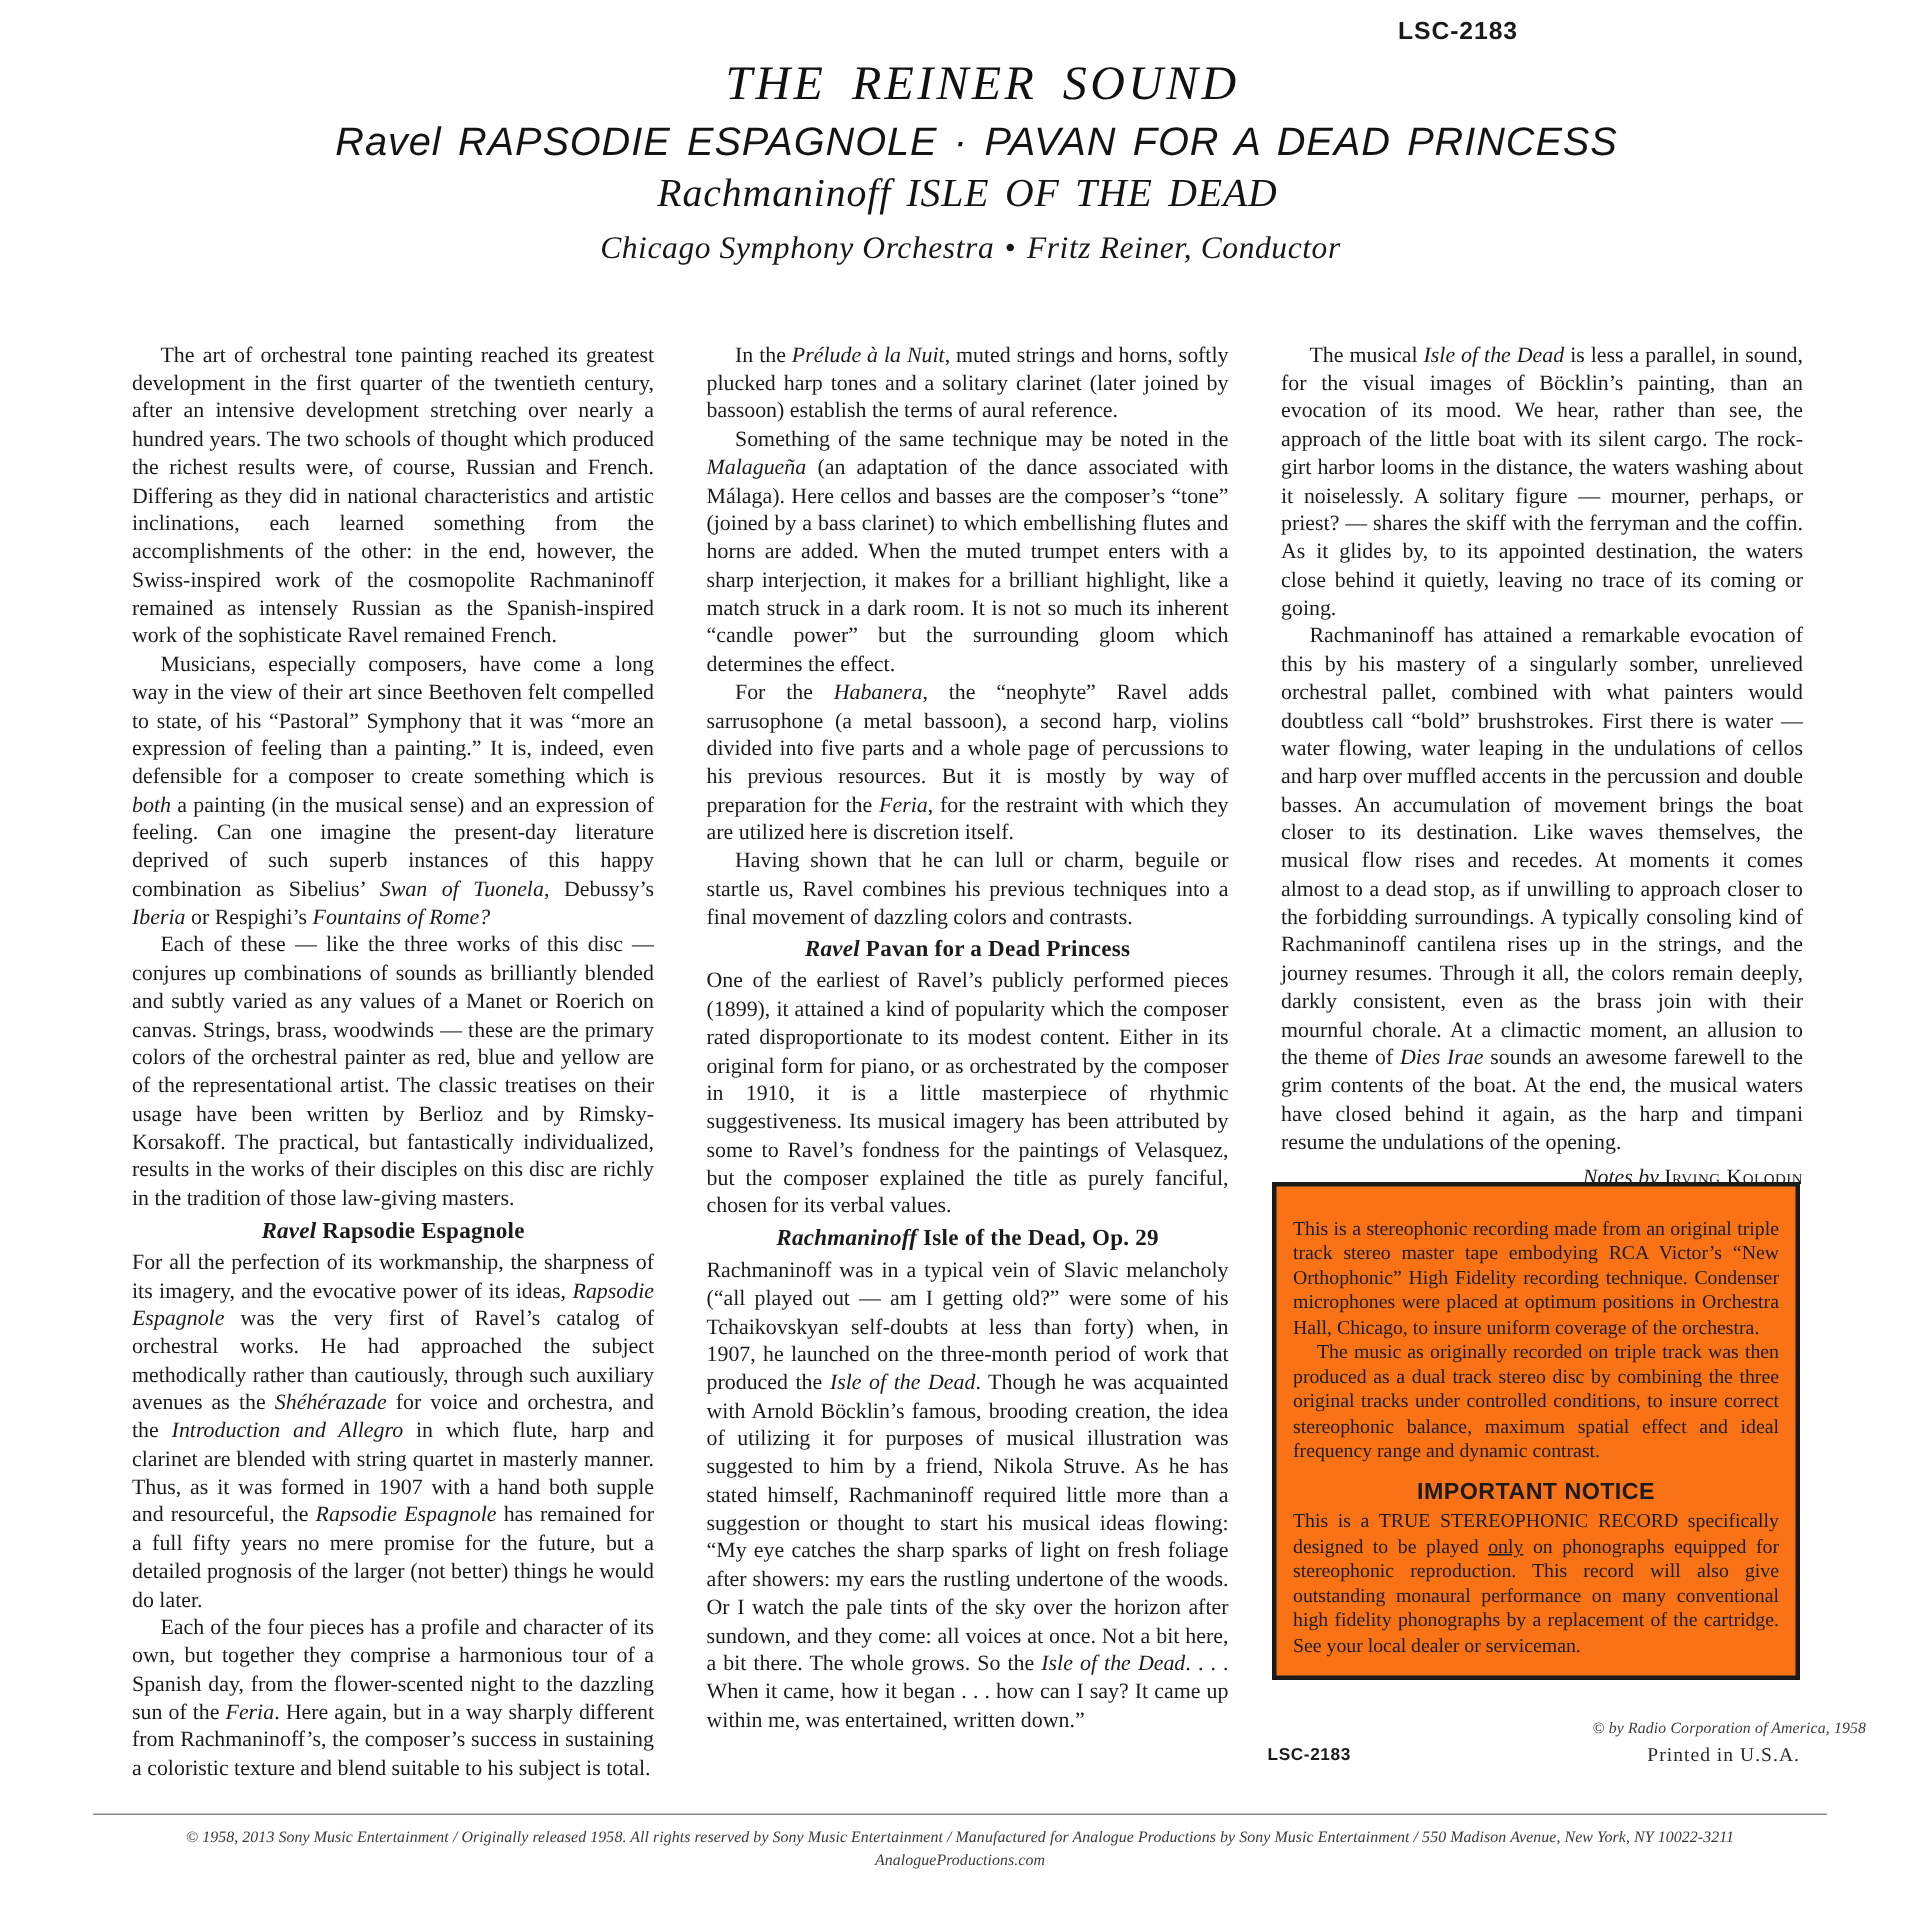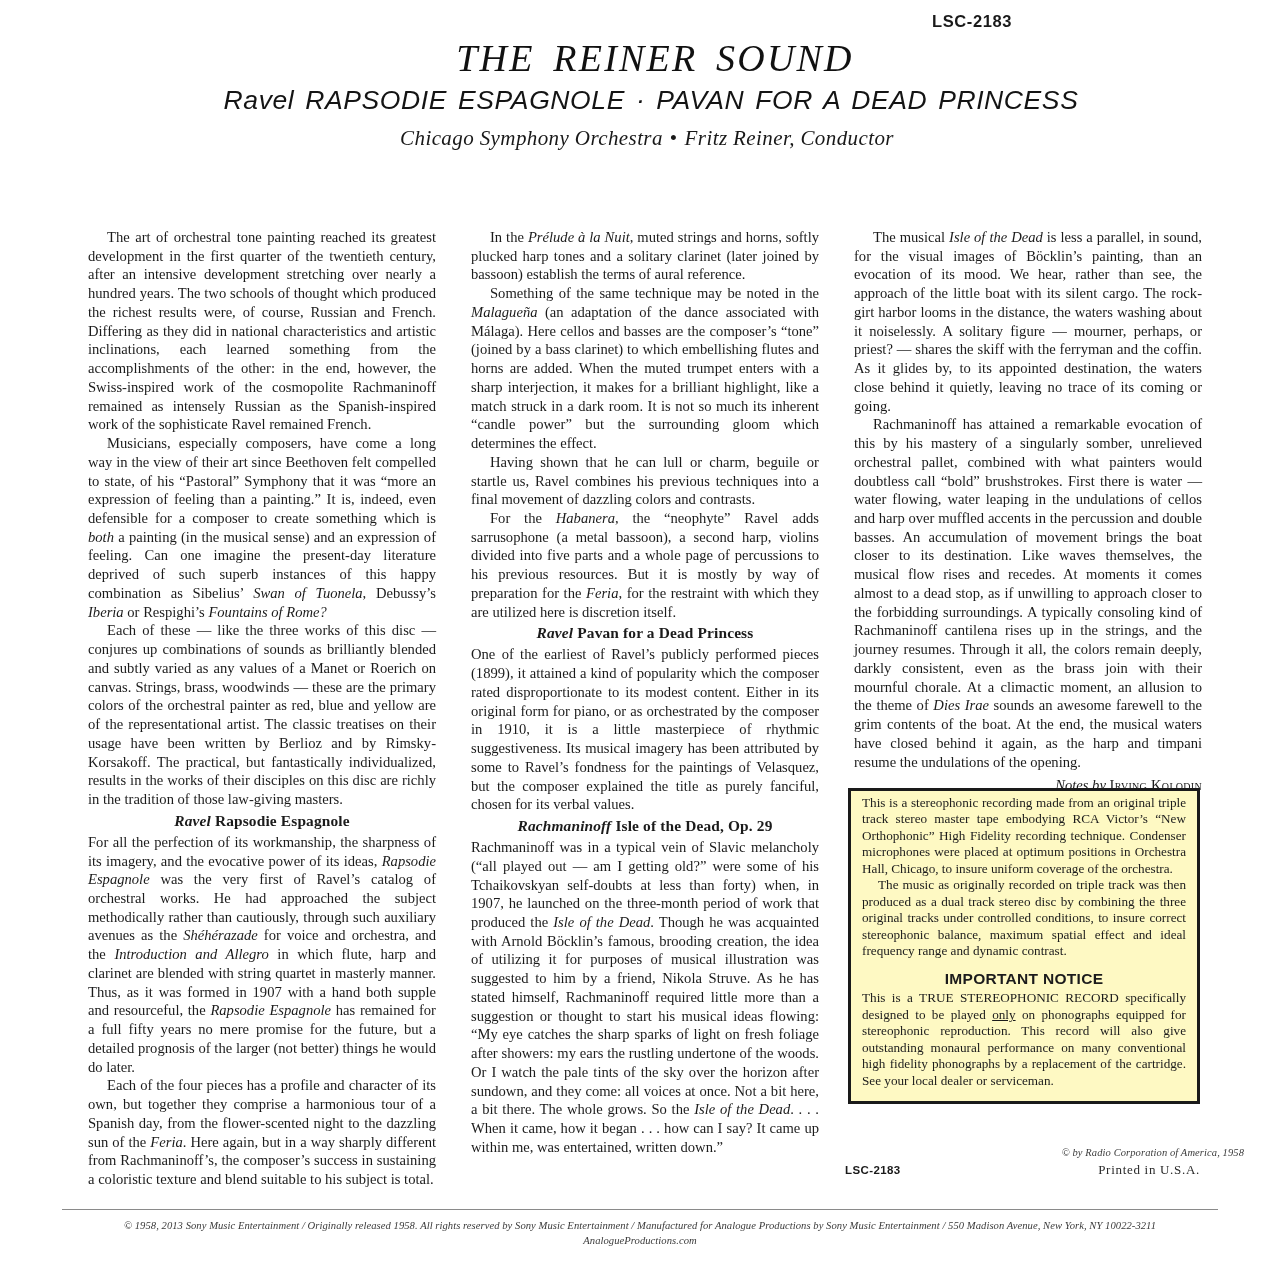--- a/index.html
+++ b/index.html
@@ -39,21 +39,21 @@
   .header {
     position: absolute;
     top: 38px;
     left: 0;
     width: 1280px;
     text-align: center;
   }
   .title-main {
     font-family: "Liberation Serif", "DejaVu Serif", serif;
     font-style: italic;
-    font-size: 38px;
+    font-size: 32px;
     letter-spacing: 2.2px;
     word-spacing: 7px;
     color: #111;
     line-height: 1.08;
     margin: 0;
     padding-left: 30px;
   }
   .title-sub1 {
     font-family: Liberation Sans, sans-serif;
     font-style: italic;
@@ -144,23 +144,23 @@
     letter-spacing: 0.3px;
   }
 
   
   .notice-box {
     position: absolute;
     left: 848px;
     top: 788px;
     width: 352px;
     border: 3px solid #1a1a1a;
-    background: #fef9c3;
+    background: #f97316;
     box-sizing: border-box;
-    padding: 4px 11px 12px 11px;
+    padding: 20px 11px 12px 11px;
   }
   .notice-box p {
     margin: 0;
     font-size: 13.2px;
     line-height: 1.245;
     text-align: justify;
     text-indent: 16px;
     font-family: "Liberation Serif", "DejaVu Serif", serif;
     color: #1b1b1b;
   }
@@ -243,20 +243,24 @@
 <div class="page">
 
   <div class="catalog-top">LSC-2183</div>
 
   <div class="header">
     <div class="title-main">THE REINER SOUND</div>
     <div class="title-sub1">
       <span class="composer">Ravel</span>
       <span>RAPSODIE ESPAGNOLE · PAVAN FOR A DEAD PRINCESS</span>
     </div>
+    <div class="title-sub2">
+      <span class="composer">Rachmaninoff</span>
+      <span>ISLE OF THE DEAD</span>
+    </div>
     <div class="title-performers">
       <span>Chicago Symphony Orchestra</span><span class="mid-dot">•</span><span>Fritz Reiner, Conductor</span>
     </div>
   </div>
 
   <div class="columns">
 
     <div class="col">
       <p>The art of orchestral tone painting reached its greatest development in the first quarter of the twentieth century, after an intensive development stretching over nearly a hundred years. The two schools of thought which produced the richest results were, of course, Russian and French. Differing as they did in national characteristics and artistic inclinations, each learned something from the accomplishments of the other: in the end, however, the Swiss-inspired work of the cosmopolite Rachmaninoff remained as intensely Russian as the Spanish-inspired work of the sophisticate Ravel remained French.</p>
       <p><span>Musicians, especially composers, have come a long way in the view of their art since Beethoven felt compelled to state, of his “Pastoral” Symphony that it was “more an expression of feeling than a painting.” It is, indeed, even defensible for a composer to create something which is </span><i>both</i><span> a painting (in the musical sense) and an expression of feeling. Can one imagine the present-day literature deprived of such superb instances of this happy combination as Sibelius’ </span><i>Swan of Tuonela</i><span>, Debussy’s </span><i>Iberia</i><span> or Respighi’s </span><i>Fountains of Rome?</i></p>
@@ -264,22 +268,22 @@
 
       <div class="section-head"><span class="composer-it">Ravel</span><span> Rapsodie Espagnole</span></div>
 
       <p class="noindent"><span>For all the perfection of its workmanship, the sharpness of its imagery, and the evocative power of its ideas, </span><i>Rapsodie Espagnole</i><span> was the very first of Ravel’s catalog of orchestral works. He had approached the subject methodically rather than cautiously, through such auxiliary avenues as the </span><i>Shéhérazade</i><span> for voice and orchestra, and the </span><i>Introduction and Allegro</i><span> in which flute, harp and clarinet are blended with string quartet in masterly manner. Thus, as it was formed in 1907 with a hand both supple and resourceful, the </span><i>Rapsodie Espagnole</i><span> has remained for a full fifty years no mere promise for the future, but a detailed prognosis of the larger (not better) things he would do later.</span></p>
       <p><span>Each of the four pieces has a profile and character of its own, but together they comprise a harmonious tour of a Spanish day, from the flower-scented night to the dazzling sun of the </span><i>Feria</i><span>. Here again, but in a way sharply different from Rachmaninoff’s, the composer’s success in sustaining a coloristic texture and blend suitable to his subject is total.</span></p>
     </div>
 
     <div class="col">
       <p><span>In the </span><i>Prélude à la Nuit</i><span>, muted strings and horns, softly plucked harp tones and a solitary clarinet (later joined by bassoon) establish the terms of aural reference.</span></p>
       <p><span>Something of the same technique may be noted in the </span><i>Malagueña</i><span> (an adaptation of the dance associated with Málaga). Here cellos and basses are the composer’s “tone” (joined by a bass clarinet) to which embellishing flutes and horns are added. When the muted trumpet enters with a sharp interjection, it makes for a brilliant highlight, like a match struck in a dark room. It is not so much its inherent “candle power” but the surrounding gloom which determines the effect.</span></p>
+      <p><span>For the </span><i>Habanera</i><span>, the “neophyte” Ravel adds sarrusophone (a metal bassoon), a second harp, violins divided into five parts and a whole page of percussions to his previous resources. But it is mostly by way of preparation for the </span><i>Feria</i><span>, for the restraint with which they are utilized here is discretion itself.</span></p>
       <p>Having shown that he can lull or charm, beguile or startle us, Ravel combines his previous techniques into a final movement of dazzling colors and contrasts.</p>
-      <p><span>For the </span><i>Habanera</i><span>, the “neophyte” Ravel adds sarrusophone (a metal bassoon), a second harp, violins divided into five parts and a whole page of percussions to his previous resources. But it is mostly by way of preparation for the </span><i>Feria</i><span>, for the restraint with which they are utilized here is discretion itself.</span></p>
 
       <div class="section-head"><span class="composer-it">Ravel</span><span> Pavan for a Dead Princess</span></div>
 
       <p class="noindent">One of the earliest of Ravel’s publicly performed pieces (1899), it attained a kind of popularity which the composer rated disproportionate to its modest content. Either in its original form for piano, or as orchestrated by the composer in 1910, it is a little masterpiece of rhythmic suggestiveness. Its musical imagery has been attributed by some to Ravel’s fondness for the paintings of Velasquez, but the composer explained the title as purely fanciful, chosen for its verbal values.</p>
 
       <div class="section-head"><span class="composer-it">Rachmaninoff</span><span> Isle of the Dead, Op. 29</span></div>
 
       <p class="noindent"><span>Rachmaninoff was in a typical vein of Slavic melancholy (“all played out — am I getting old?” were some of his Tchaikovskyan self-doubts at less than forty) when, in 1907, he launched on the three-month period of work that produced the </span><i>Isle of the Dead</i><span>. Though he was acquainted with Arnold Böcklin’s famous, brooding creation, the idea of utilizing it for purposes of musical illustration was suggested to him by a friend, Nikola Struve. As he has stated himself, Rachmaninoff required little more than a suggestion or thought to start his musical ideas flowing: “My eye catches the sharp sparks of light on fresh foliage after showers: my ears the rustling undertone of the woods. Or I watch the pale tints of the sky over the horizon after sundown, and they come: all voices at once. Not a bit here, a bit there. The whole grows. So the </span><i>Isle of the Dead</i><span>. . . . When it came, how it began . . . how can I say? It came up within me, was entertained, written down.”</span></p>
     </div>
 

